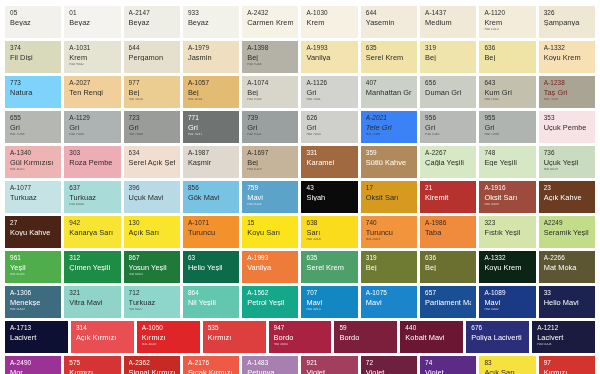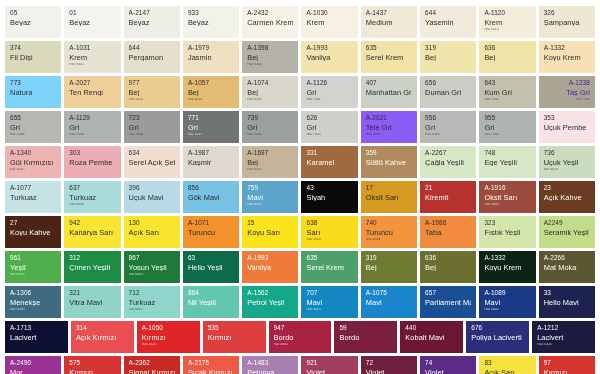--- a/index.html
+++ b/index.html
@@ -78,27 +78,27 @@
         <span class="nm">Beyaz</span>
       </div>
       <div class="swatch" style="background: rgb(246, 242, 230); color: rgb(43, 43, 43);">
         <span class="code">A-2432</span>
         <span class="nm">Carmen Krem</span>
       </div>
       <div class="swatch" style="background: rgb(246, 241, 227); color: rgb(43, 43, 43);">
         <span class="code">A-1030</span>
         <span class="nm">Krem</span>
       </div>
+      <div class="swatch" style="background: rgb(242, 235, 220); color: rgb(43, 43, 43);">
+        <span class="code">644</span>
+        <span class="nm">Yasemin</span>
+      </div>
       <div class="swatch" style="background: rgb(241, 233, 216); color: rgb(43, 43, 43);">
         <span class="code">A-1437</span>
         <span class="nm">Medium</span>
-      </div>
-      <div class="swatch" style="background: rgb(242, 235, 220); color: rgb(43, 43, 43);">
-        <span class="code">644</span>
-        <span class="nm">Yasemin</span>
       </div>
       <div class="swatch" style="background: rgb(243, 236, 219); color: rgb(43, 43, 43);">
         <span class="code">A-1120</span>
         <span class="nm">Krem</span>
         <span class="ral">Ral 1013</span>
       </div>
       <div class="swatch" style="background: rgb(238, 231, 211); color: rgb(43, 43, 43);">
         <span class="code">326</span>
         <span class="nm">Şampanya</span>
       </div>
@@ -182,21 +182,21 @@
       </div>
       <div class="swatch" style="background: rgb(201, 205, 196); color: rgb(43, 43, 43);">
         <span class="code">656</span>
         <span class="nm">Duman Gri</span>
       </div>
       <div class="swatch" style="background: rgb(195, 192, 173); color: rgb(43, 43, 43);">
         <span class="code">643</span>
         <span class="nm">Kum Gri</span>
         <span class="ral">Ral 7032</span>
       </div>
-      <div class="swatch" style="background: rgb(169, 164, 147); color: #4c1d95; text-align: right;">
+      <div class="swatch" style="background: rgb(169, 164, 147); color: #7f1d1d;">
         <span class="code">A-1238</span>
         <span class="nm">Taş Gri</span>
         <span class="ral">Ral 7030</span>
       </div>
     </div>
     <div class="row">
       <div class="swatch" style="background: rgb(180, 183, 178); color: rgb(43, 43, 43);">
         <span class="code">655</span>
         <span class="nm">Gri</span>
         <span class="ral">Ral 7038</span>
@@ -219,21 +219,21 @@
       <div class="swatch" style="background: rgb(154, 160, 160); color: rgb(43, 43, 43);">
         <span class="code">739</span>
         <span class="nm">Gri</span>
         <span class="ral">Ral 7001</span>
       </div>
       <div class="swatch" style="background: rgb(207, 208, 203); color: rgb(43, 43, 43);">
         <span class="code">626</span>
         <span class="nm">Gri</span>
         <span class="ral">Ral 7035</span>
       </div>
-      <div class="swatch" style="background: #8b5cf6; color: rgb(43, 43, 43);">
+      <div class="swatch" style="background: #3b82f6; color: rgb(43, 43, 43); font-style: italic;">
         <span class="code">A-2021</span>
         <span class="nm">Tele Gri</span>
         <span class="ral">Ral 7046</span>
       </div>
       <div class="swatch" style="background: rgb(182, 185, 181); color: rgb(43, 43, 43);">
         <span class="code">956</span>
         <span class="nm">Gri</span>
         <span class="ral">Ral 7045</span>
       </div>
       <div class="swatch" style="background: rgb(176, 180, 176); color: rgb(43, 43, 43);">

